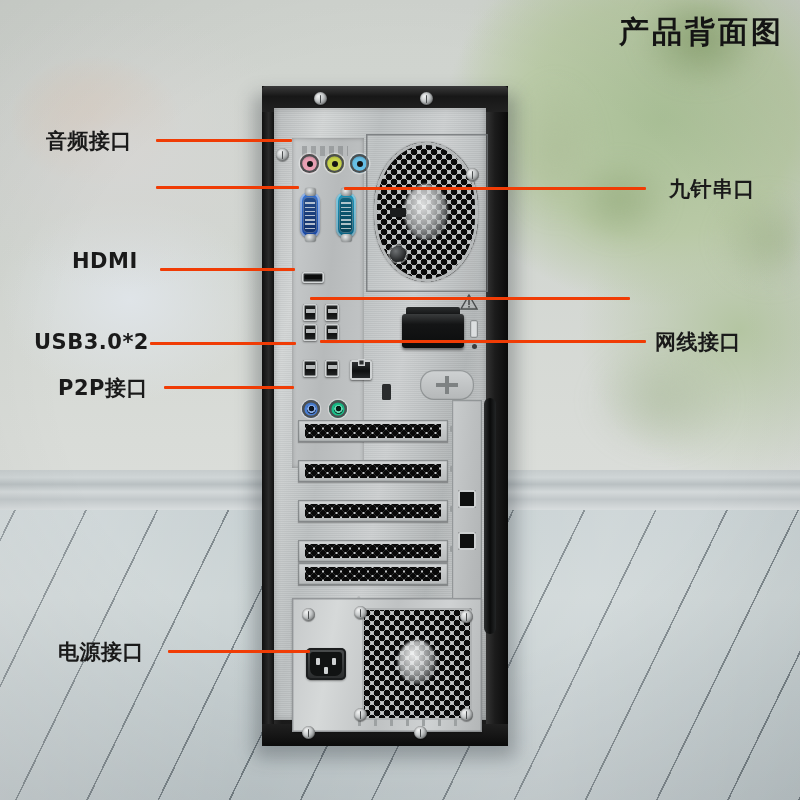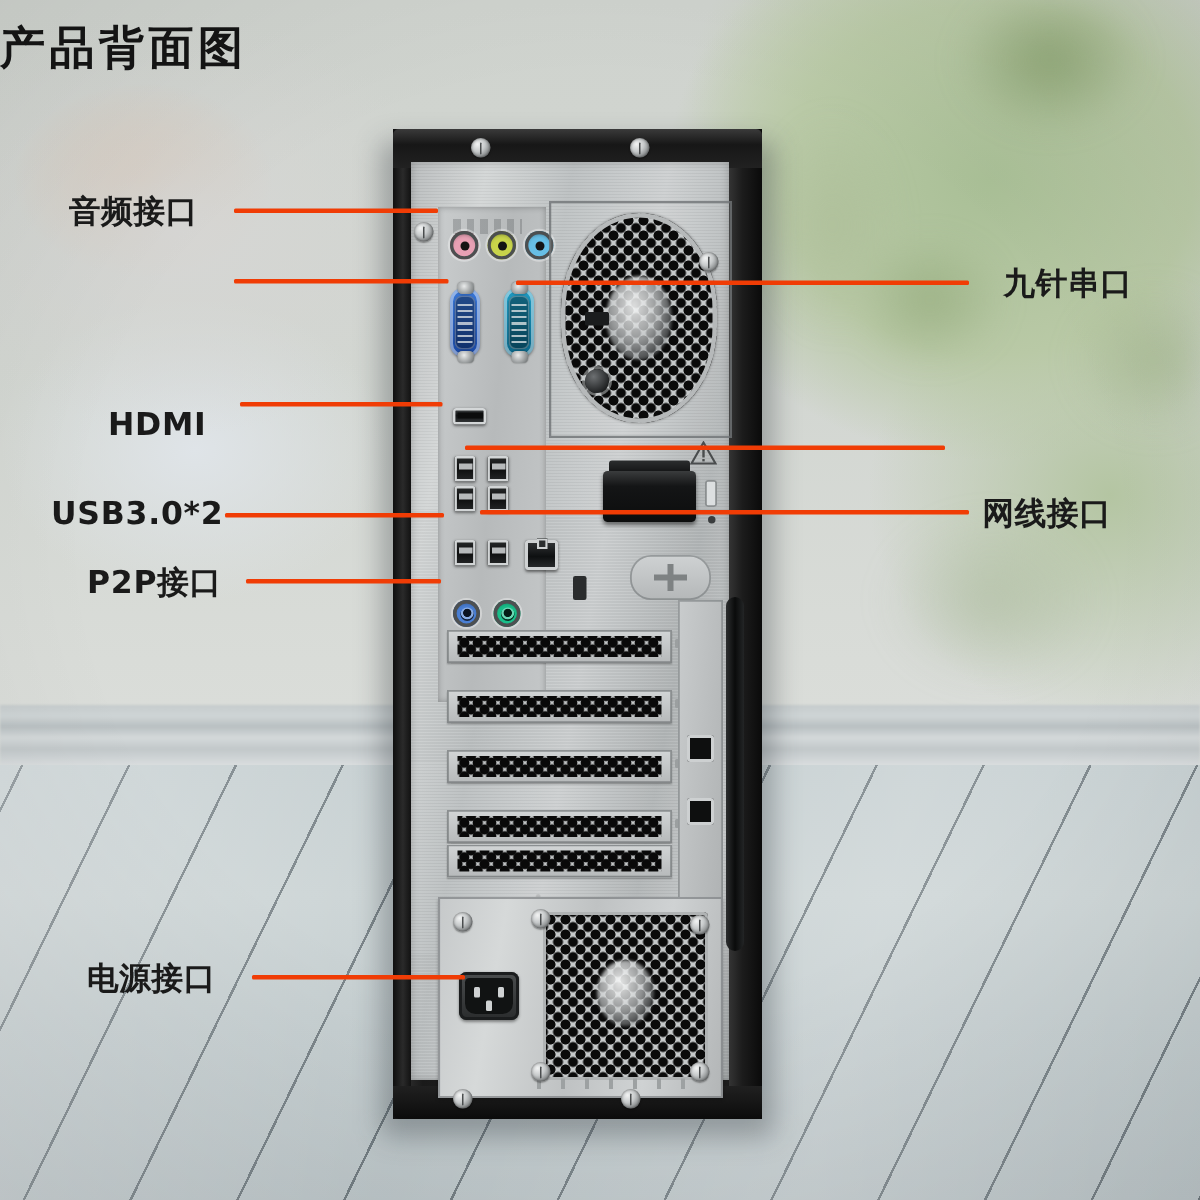--- a/index.html
+++ b/index.html
@@ -59,22 +59,22 @@
     background: linear-gradient(105deg, rgba(255,255,255,0.30) 0%, rgba(255,255,255,0.05) 38%, rgba(255,255,255,0.22) 70%, rgba(255,255,255,0.04) 100%);
   }
   .bg-vignette {
     position: absolute; inset: 0;
     background: radial-gradient(ellipse 620px 560px at 400px 360px, rgba(0,0,0,0) 55%, rgba(0,0,0,0.07) 100%);
   }
 
   
   .title {
     position: absolute;
-    left: 0; right: 4px; top: 12px;
-    text-align: left;
+    left: 0; right: 16px; top: 12px;
+    text-align: right;
     font-size: 30px;
     font-weight: bold;
     color: #141414;
     letter-spacing: 3px;
     font-family: "DejaVu Sans", "Liberation Sans", sans-serif;
   }
 
   
   #chassis {
     position: absolute;
@@ -550,21 +550,21 @@
     <div class="screw" style="left:158px; top:6px;"></div>
     <div class="screw" style="left:40px; top:640px;"></div>
     <div class="screw" style="left:152px; top:640px;"></div>
   </div>
 
   <div class="label left" style="left:46px; top:127px;">音频接口</div>
   <div class="lead" style="left:156px; top:139px; width:136px;"></div>
 
   <div class="lead" style="left:156px; top:186px; width:143px;"></div>
 
-  <div class="label left" style="left:72px; top:271px;">HDMI</div>
+  <div class="label left" style="left:72px; top:249px;">HDMI</div>
   <div class="lead" style="left:160px; top:268px; width:135px;"></div>
 
   <div class="label left" style="left:34px; top:330px;">USB3.0*2</div>
   <div class="lead" style="left:150px; top:342px; width:146px;"></div>
 
   <div class="label left" style="left:58px; top:374px;">P2P接口</div>
   <div class="lead" style="left:164px; top:386px; width:130px;"></div>
 
   <div class="label left" style="left:58px; top:638px;">电源接口</div>
   <div class="lead" style="left:168px; top:650px; width:142px;"></div>

